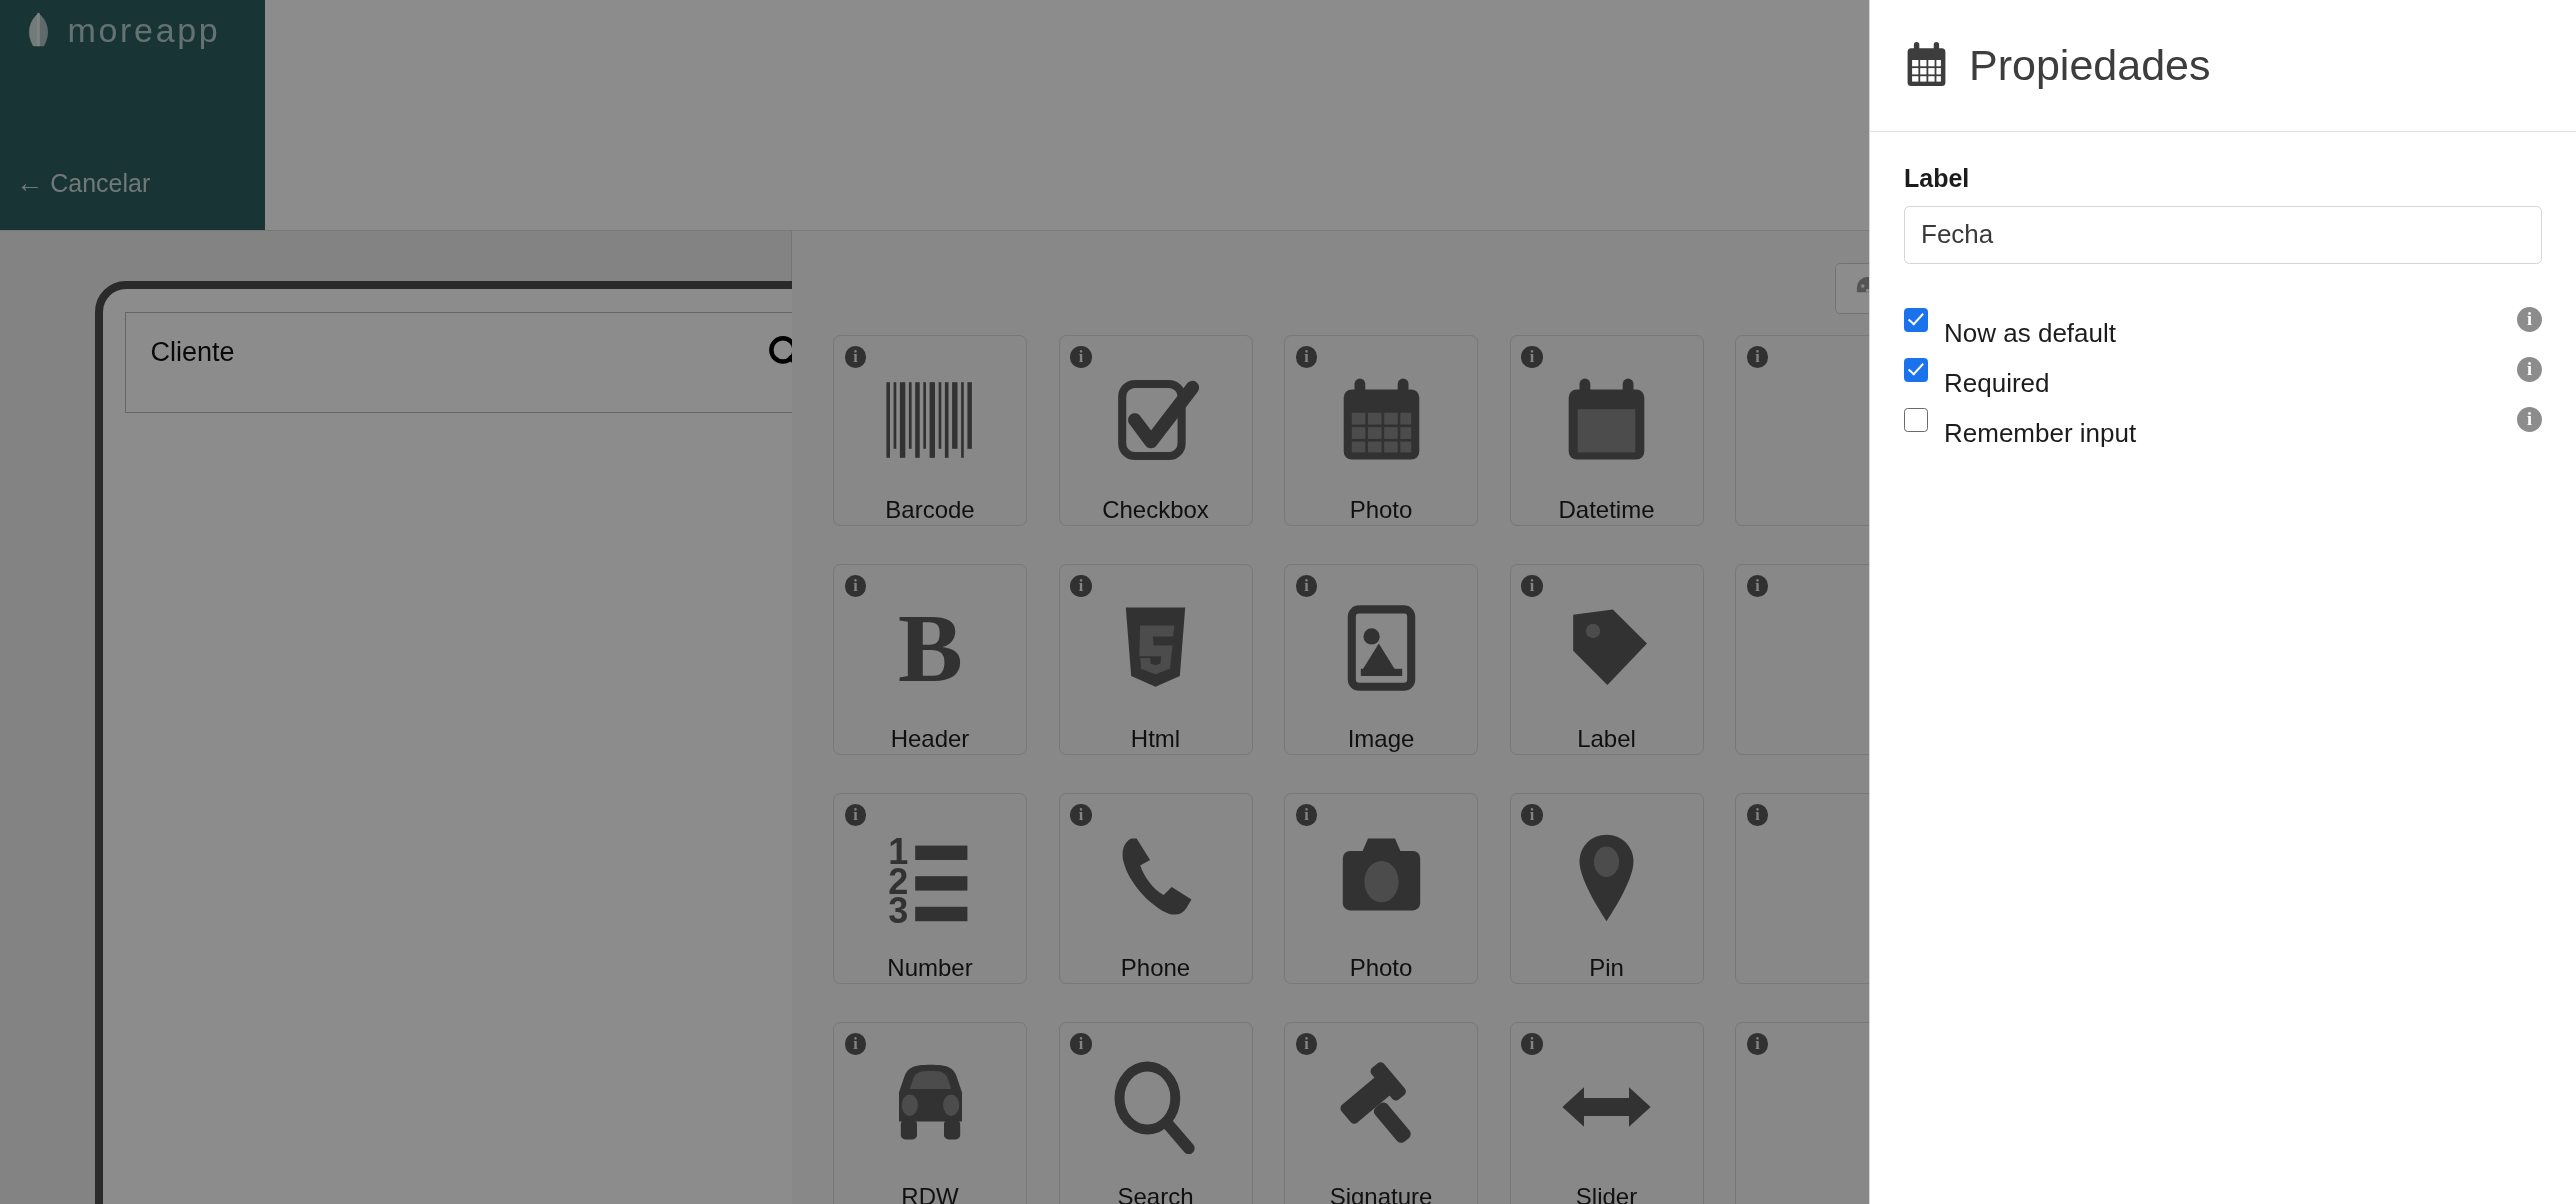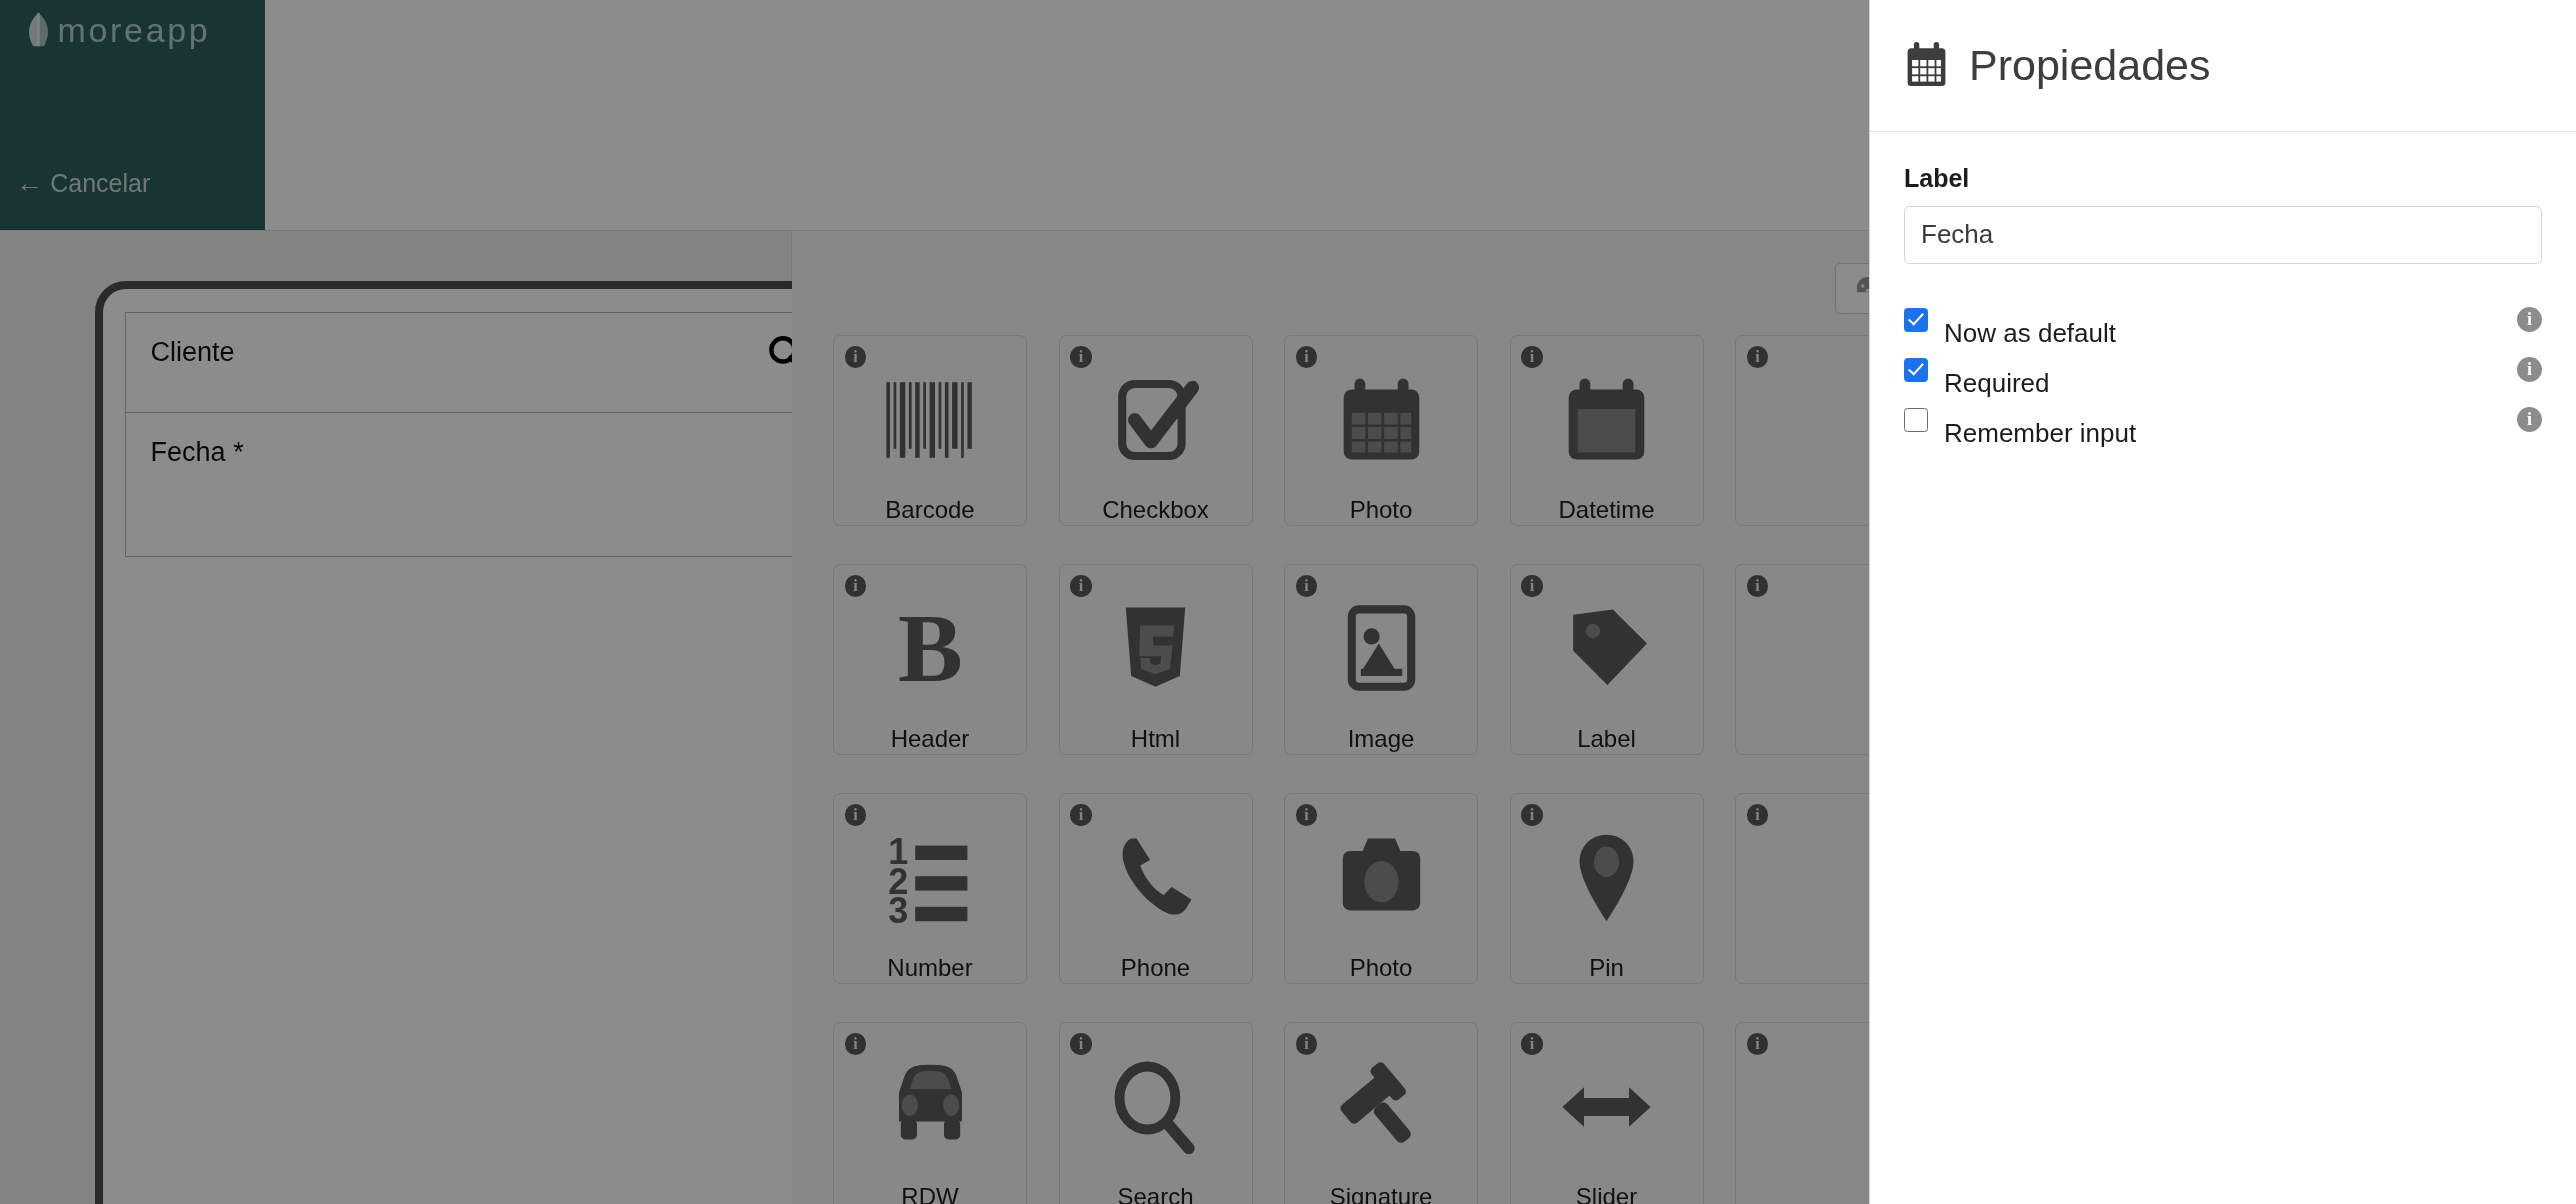--- a/index.html
+++ b/index.html
@@ -11,21 +11,21 @@
   }
   #root { position: relative; width: 2576px; height: 1204px; }
 
   
   .app { position: absolute; inset: 0; background: #ffffff; }
 
   .sidebar {
     position: absolute; left: 0; top: 0; width: 265px; height: 230px;
     background: #2d5f5f;
   }
-  .logo { position: absolute; left: 23.4px; top: 10.8px; display: flex; align-items: center; gap: 3px; }
+  .logo { position: absolute; left: 23.4px; top: 10.8px; display: flex; align-items: center; gap: 13px; }
   .logo-mark { width: 31px; height: 36px; position: relative; }
   .logo-text { color: #b9cfcf; font-size: 34px; letter-spacing: 2.7px; font-weight: 300; }
   .cancel-row {
     position: absolute; left: 16px; top: 169px;
     display: flex; align-items: center; gap: 7.2px;
     color: #cddcdc; font-size: 25px;
   }
   .cancel-arrow { font-size: 27px; line-height: 1; color: #cddcdc; }
 
   .topbar {
@@ -208,23 +208,20 @@
           <div class="phone-inner">
             <div class="form-card">
               <div class="form-row row-client">
                 <div class="row-label">Cliente</div>
                 <span class="search-glyph">
                   <svg width="41" height="41" viewBox="0 0 46 46">
                     <circle cx="19" cy="19" r="13" fill="none" stroke="#000" stroke-width="5"></circle>
                     <line x1="28" y1="28" x2="41" y2="42" stroke="#000" stroke-width="6" stroke-linecap="round"></line>
                   </svg>
                 </span>
-              </div>
-              <div class="form-row row-fecha">
-                <div class="row-label">Fecha *</div>
               </div>
             </div>
           </div>
         </div>
       </div>
 
       <div class="widget-pane">
 
         <div class="filter-group">
           <div class="filter-btn muted">

